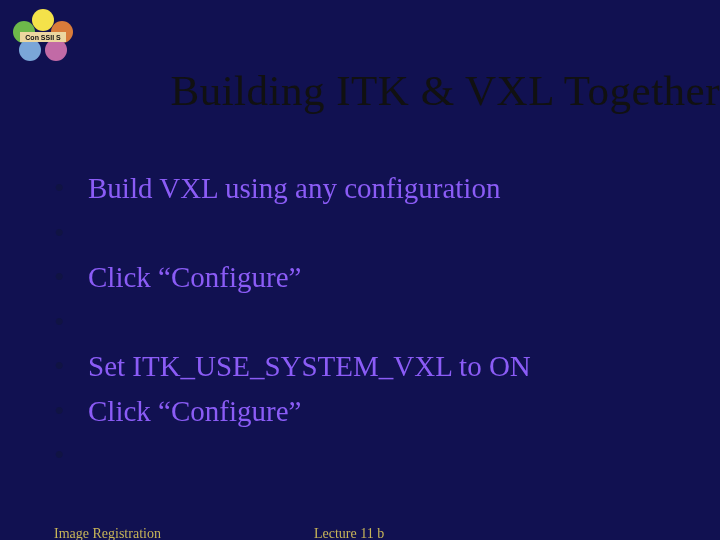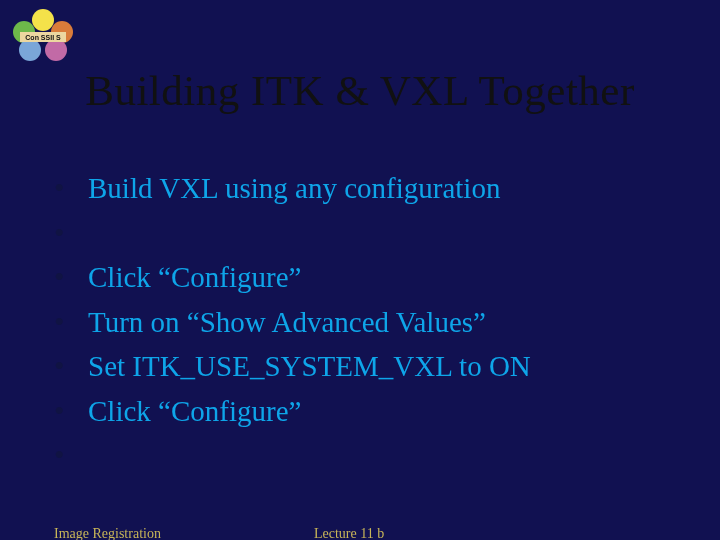--- a/index.html
+++ b/index.html
@@ -20,21 +20,21 @@
     top: 8px;
     left: 8px;
     width: 70px;
     height: 55px;
   }
   .title {
     position: absolute;
     top: 66px;
     left: 0;
     width: 720px;
-    text-align: center;
+    text-align: right;
     font-size: 43px;
     color: #111;
     font-weight: 400;
     letter-spacing: 0.5px;
   }
   .bullets {
     position: absolute;
     top: 166px;
     left: 54px;
     width: 620px;
@@ -46,21 +46,21 @@
   }
   .dot {
     width: 34px;
     flex: 0 0 34px;
     color: #101343;
     font-size: 30px;
     text-align: left;
   }
   .txt {
     font-size: 29px;
-    color: #0ea5e9;
+    color: #8b5cf6;
   }
   .footer {
     position: absolute;
     bottom: 14px;
     left: 54px;
     width: 620px;
     font-size: 14px;
     color: #c8b558;
   }
   .footer-left { position: absolute; left: 0; }
@@ -91,21 +91,20 @@
   </div>
   <div class="row">
     <span class="dot">•</span>
   </div>
   <div class="row">
     <span class="dot">•</span>
     <span class="txt">Click “Configure”</span>
   </div>
   <div class="row">
     <span class="dot">•</span>
-    <span class="txt">Turn on “Show Advanced Values”</span>
   </div>
   <div class="row">
     <span class="dot">•</span>
     <span class="txt">Set ITK_USE_SYSTEM_VXL to ON</span>
   </div>
   <div class="row">
     <span class="dot">•</span>
     <span class="txt">Click “Configure”</span>
   </div>
   <div class="row">

